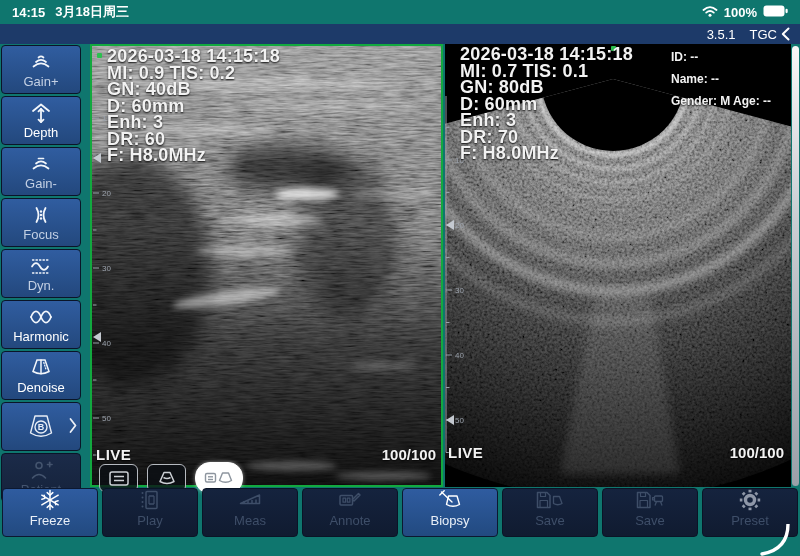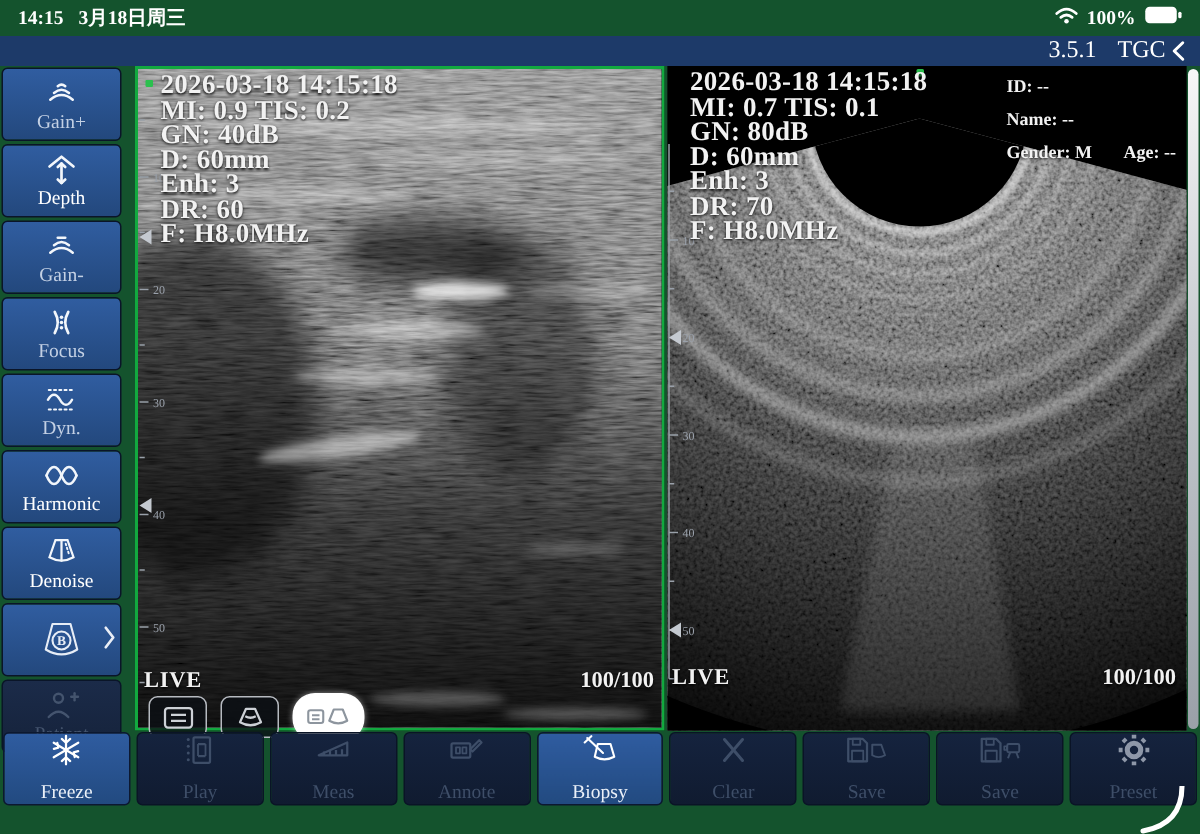--- a/index.html
+++ b/index.html
@@ -1,27 +1,27 @@
 <!DOCTYPE html>
 <html><head>
 <meta charset="utf-8">
 <style>
   html,body{margin:0;padding:0;background:#000;}
-  .screen{position:relative;width:800px;height:556px;background:#14532d;overflow:hidden;
-          font-family:Liberation Serif, serif;-webkit-font-smoothing:antialiased;}
+  .screen{position:relative;width:800px;height:556px;background:#0f766e;overflow:hidden;
+          font-family:Liberation Sans, sans-serif;-webkit-font-smoothing:antialiased;}
   
   .status-bar{position:absolute;top:0;left:0;right:0;height:24px;display:flex;align-items:center;
               justify-content:space-between;padding:0 12px;color:#fff;font-size:13px;font-weight:bold;}
   .status-left{display:flex;gap:10px;align-items:center;}
   .status-right{display:flex;gap:6px;align-items:center;}
   
   .title-bar{position:absolute;top:24px;left:0;right:0;height:20px;background:#1d3a69;display:flex;
              align-items:center;color:#fff;font-size:13px;}
   .title-left{display:flex;align-items:center;gap:10px;padding-left:30px;}
-  .title-right{margin-left:auto;display:flex;align-items:center;gap:14px;padding-right:10px;font-size:16px;}
+  .title-right{margin-left:auto;display:flex;align-items:center;gap:14px;padding-right:10px;font-size:13px;}
   .tgc{display:flex;align-items:center;gap:4px;cursor:pointer;}
   
   .sidebar{position:absolute;left:1px;top:45px;width:80px;display:flex;flex-direction:column;gap:2px;}
   .side-btn{height:47px;border-radius:4px;border:1px solid #0a1528;
             background:linear-gradient(#305da0,#23487d);
             display:flex;flex-direction:column;align-items:center;justify-content:center;
             color:#c3d0e4;font-size:13px;position:relative;cursor:pointer;}
   .side-btn .ic{color:#f2f6fb;height:23px;display:flex;align-items:center;}
   .side-btn.bright{color:#ffffff;}
   .side-btn.disabled{background:linear-gradient(#1b2b49,#15223a);color:#44546e;cursor:default;}
@@ -43,21 +43,21 @@
   .mode-btn{width:37px;height:26px;border:1.5px solid #b6bac0;border-radius:6px;background:rgba(12,16,20,.78);
             display:flex;align-items:center;justify-content:center;color:#cdd1d6;cursor:pointer;}
   .mode-btn.selected{width:46px;height:30px;border-radius:15px;background:#fff;border-color:#fff;color:#8d959e;
             box-shadow:0 0 4px rgba(255,255,255,.5);}
   
   .edge-strip{position:absolute;left:792px;top:46px;width:7px;height:440px;border-radius:3.5px;
               background:linear-gradient(180deg,#f7f7f7,#c9cdd2 40%,#9aa0a8);}
   
   .toolbar{position:absolute;left:0;right:0;top:488px;height:49px;display:flex;gap:4px;padding:0 2px;}
   .tool-btn{flex:1;border-radius:4px;border:1px solid #0a1426;background:linear-gradient(#15233e,#101b30);
-            display:flex;flex-direction:column;align-items:center;justify-content:space-between;gap:2px;
+            display:flex;flex-direction:column;align-items:center;justify-content:flex-start;gap:2px;
             color:#3e4e68;font-size:13px;cursor:pointer;}
   .tool-btn .ic{color:#3e4e68;height:22px;display:flex;align-items:center;}
   .tool-btn.active{background:linear-gradient(#2f5ca0,#224a80);border-color:#0c1830;color:#eaf0f8;}
   .tool-btn.active .ic{color:#fff;}
   .tool-btn.preset .ic{color:#8e97a8;}
   .home-arc{position:absolute;right:8px;bottom:-2px;}
 </style>
 </head>
 <body>
 
@@ -419,21 +419,21 @@
       <div>D: 60mm</div>
       <div>Enh: 3</div>
       <div>DR: 70</div>
       <div>F: H8.0MHz</div>
     </div>
     <div class="ovl pinfo" style="left:226px;top:2px;">
       <div>ID: --</div>
       <div>Name: --</div>
       <div>Gender: M</div>
     </div>
-    <div class="ovl pinfo" style="left:304px;top:46px;">Age: --</div>
+    <div class="ovl pinfo" style="left:288px;top:46px;">Age: --</div>
     <div class="ovl live" style="left:3px;top:400px;">LIVE</div>
     <div class="ovl frames" style="right:7px;top:400px;">100/100</div>
   </div>
 
   <div class="edge-strip"></div>
 
   <div class="toolbar">
     <div class="tool-btn active">
       <span class="ic">
         <svg width="22" height="22" viewBox="0 0 22 22">
@@ -501,31 +501,20 @@
       <span class="ic">
         <svg width="24" height="20" viewBox="0 0 24 20">
             <g fill="none" stroke="currentColor" stroke-width="1.4" stroke-linecap="round" stroke-linejoin="round">
               <path d="M10.5,6 L19,6 L21.5,14.5 Q15,18 8.5,14.5 Z"></path>
               <path d="M3.5,2 L14,12"></path>
               <path d="M1.8,5 L6.2,0.8"></path>
             </g>
           </svg>
       </span>
       <span>Biopsy</span>
-    </div>
-    <div class="tool-btn">
-      <span class="ic">
-        <svg width="20" height="20" viewBox="0 0 20 20">
-            <g stroke="currentColor" stroke-width="2" stroke-linecap="round">
-              <path d="M4,3 L16,17"></path>
-              <path d="M16,3 L4,17"></path>
-            </g>
-          </svg>
-      </span>
-      <span>Clear</span>
     </div>
     <div class="tool-btn">
       <span class="ic">
         <svg width="30" height="20" viewBox="0 0 30 20">
             <g fill="none" stroke="currentColor" stroke-width="1.5" stroke-linejoin="round">
               <path d="M2.5,2.5 H12 L15,5.5 V17.5 H2.5 Z"></path>
               <rect x="5.5" y="2.5" width="5" height="4" stroke-width="1.2"></rect>
               <rect x="5" y="10.5" width="7.5" height="7" stroke-width="1.2"></rect>
               <path d="M18.5,6.5 L24.5,6.5 L27,13.5 Q22.7,16 18.5,13.5 Z" stroke-width="1.3"></path>
             </g>

